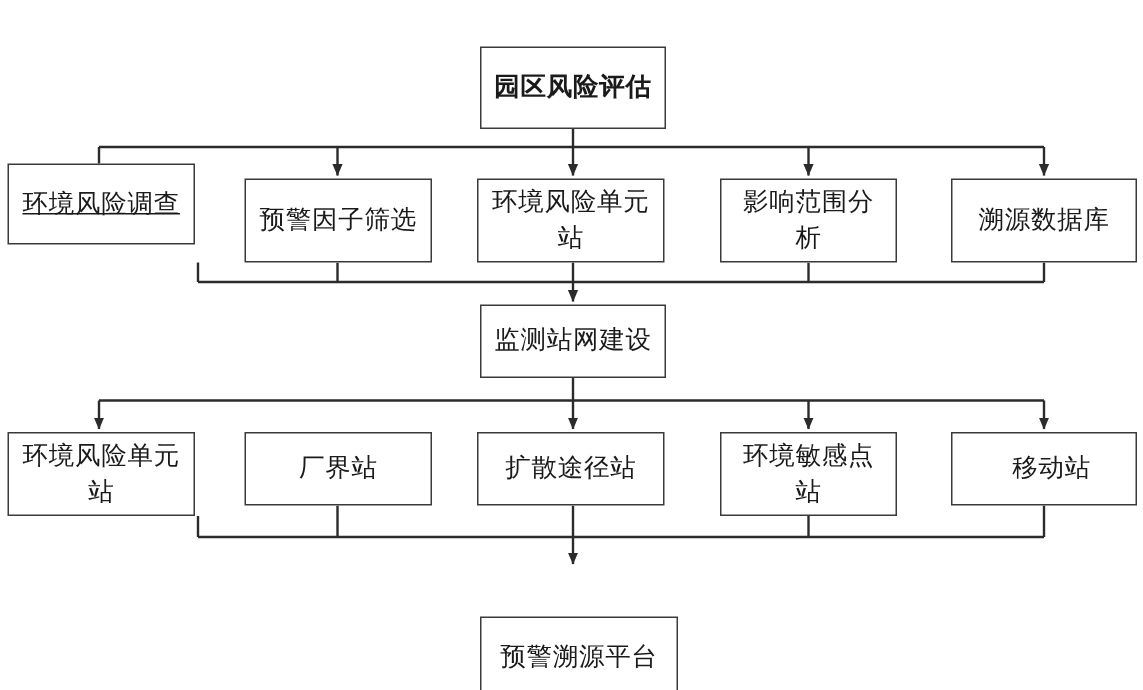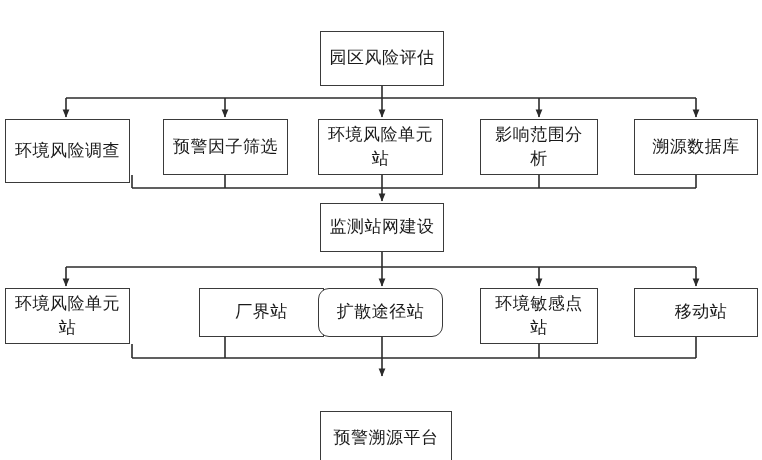--- a/index.html
+++ b/index.html
@@ -87,25 +87,25 @@
       <path d="M225,337 L225,358"></path>
       <path d="M382,337 L382,358"></path>
       <path d="M539,344 L539,358"></path>
       <path d="M696,337 L696,358"></path>
       <path d="M132,358 L696,358"></path>
       <path d="M382,358 L382,376" marker-end="url(#arrowhead)"></path>
 
     </g>
   </svg>
 
-  <div class="node" style="left:320px; top:31px; width:124px; height:55px;">
+  <div class="node" style="left:320px; top:31px; width:124px; height:55px;font-weight:bold;">
     <span class="label">园区风险评估</span>
   </div>
 
-  <div class="node" style="left:5px; top:119px; width:125px; height:64px;">
+  <div class="node" style="left:5px; top:109px; width:125px; height:54px;text-decoration:underline;">
     <span class="label">环境风险调查</span>
   </div>
   <div class="node" style="left:163px; top:119px; width:125px; height:56px;">
     <span class="label">预警因子筛选</span>
   </div>
   <div class="node" style="left:318px; top:119px; width:125px; height:56px;">
     <span class="label">环境风险单元站</span>
   </div>
   <div class="node" style="left:480px; top:119px; width:118px; height:56px;">
     <span class="label">影响范围分析</span>
@@ -114,24 +114,24 @@
     <span class="label">溯源数据库</span>
   </div>
 
   <div class="node" style="left:320px; top:203px; width:124px; height:49px;text-align:center;">
     <span class="label">监测站网建设</span>
   </div>
 
   <div class="node" style="left:5px; top:288px; width:125px; height:56px;">
     <span class="label">环境风险单元站</span>
   </div>
-  <div class="node" style="left:163px; top:288px; width:125px; height:49px;margin-left:36px;">
+  <div class="node" style="left:163px; top:288px; width:125px; height:49px;">
     <span class="label">厂界站</span>
   </div>
-  <div class="node" style="left:318px; top:288px; width:125px; height:49px;border-radius:11px;">
+  <div class="node" style="left:318px; top:288px; width:125px; height:49px;">
     <span class="label">扩散途径站</span>
   </div>
   <div class="node" style="left:480px; top:288px; width:118px; height:56px;">
     <span class="label">环境敏感点站</span>
   </div>
   <div class="node" style="left:634px; top:288px; width:124px; height:49px;padding-left:16px;">
     <span class="label">移动站</span>
   </div>
 
   <div class="node" style="left:320px; top:365px; width:132px; height:55px;margin-top:46px;">

